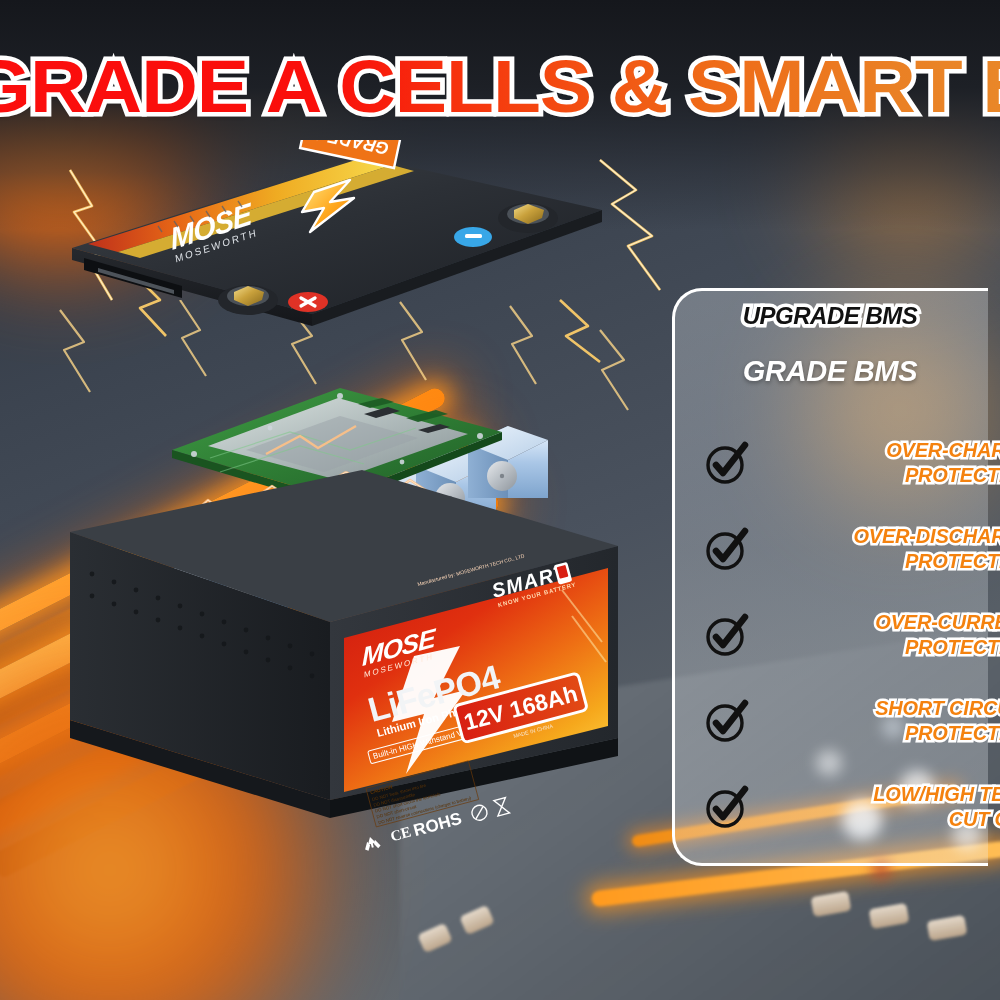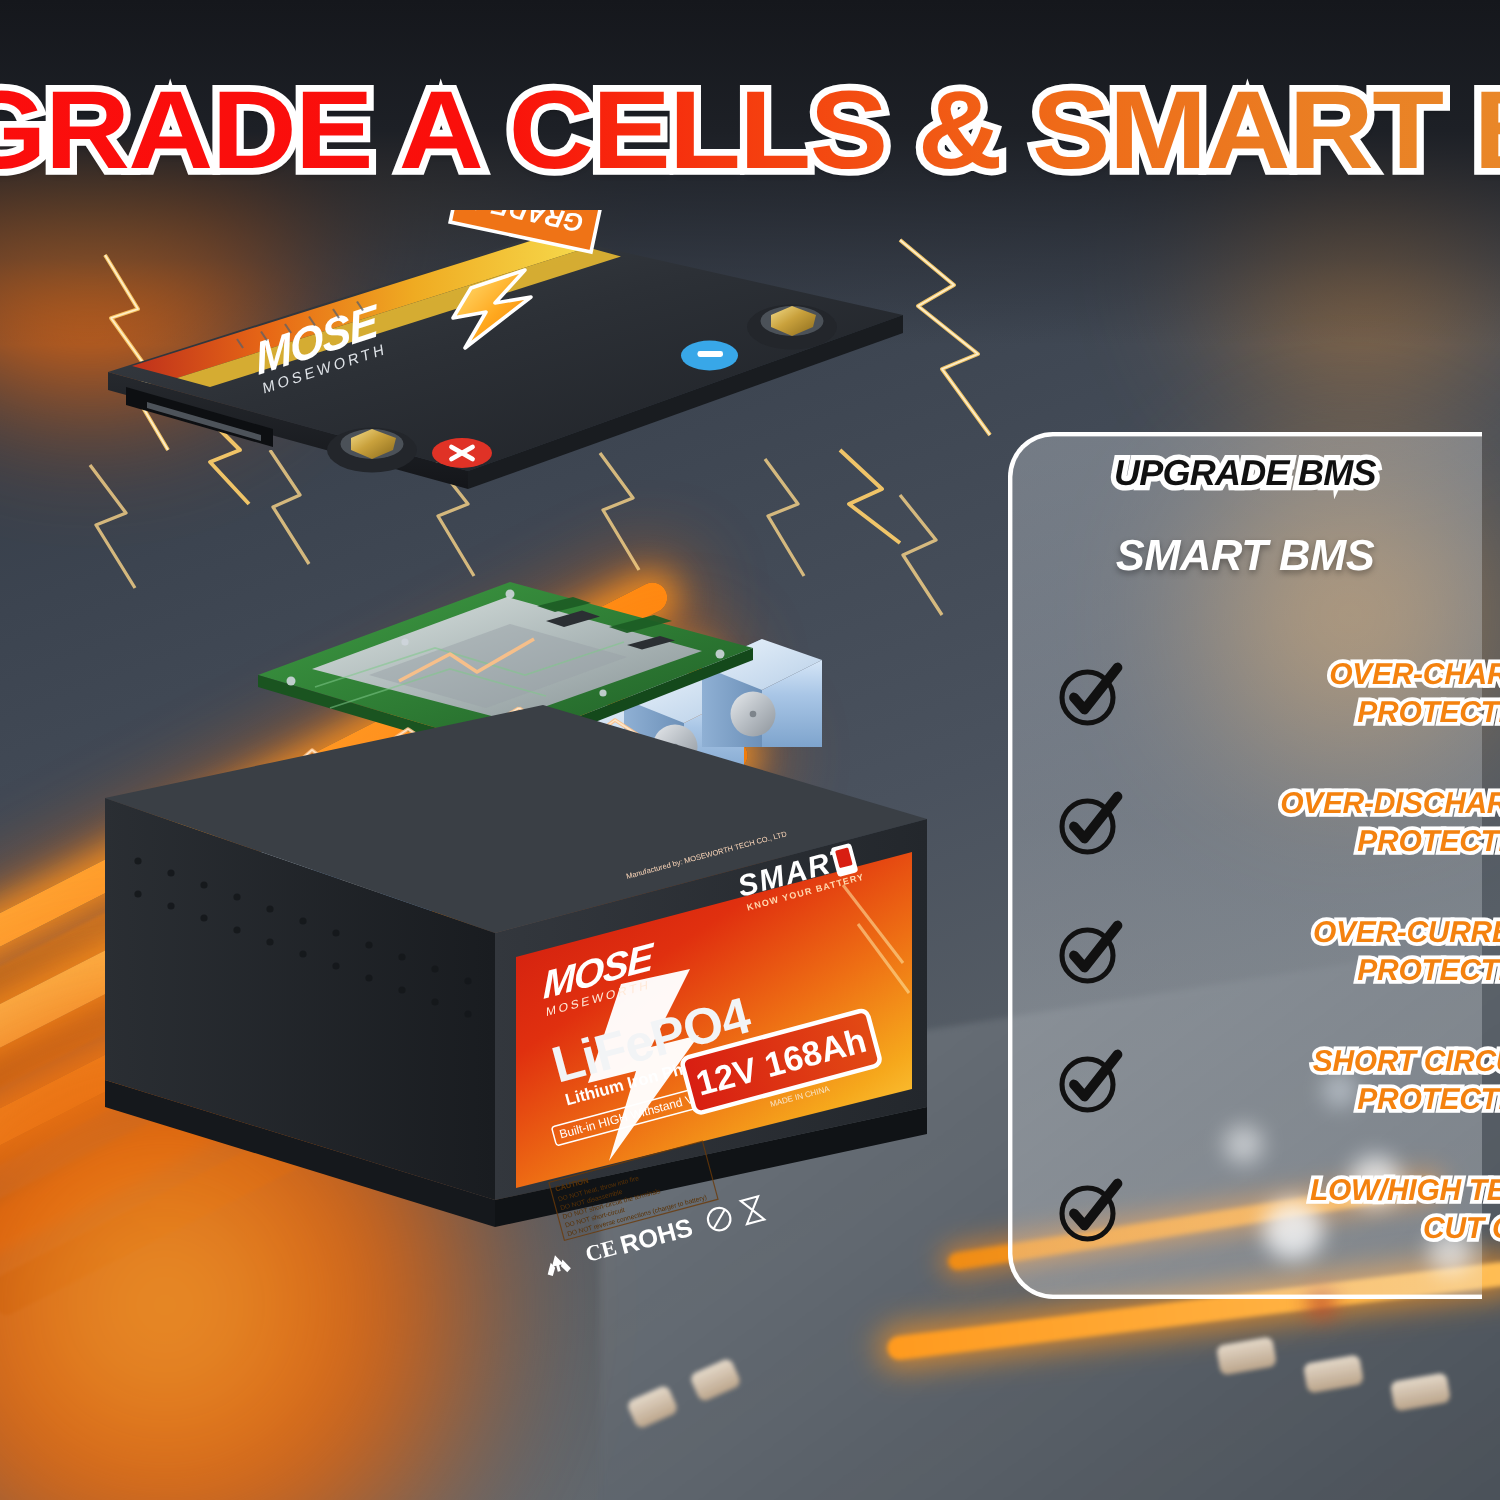--- a/index.html
+++ b/index.html
@@ -541,21 +541,21 @@
   </svg>
 
   <div id="panel"></div>
 
 
   <div class="upgrade no-sel">
     <span class="outline">UPGRADE BMS</span>
     <span class="fillgrad">UPGRADE BMS</span>
   </div>
 
-  <div class="smartbms no-sel">SMART BMS</div>
+  <div class="smartbms no-sel">GRADE BMS</div>
 
   <div id="features">
 
     <div class="feat">
       <svg class="check-ico" viewBox="0 0 46 46">
         <circle cx="21" cy="25" r="17" fill="none" stroke="#111111" stroke-width="3.4"></circle>
         <path d="M12 25 L19 33 L41 5" fill="none" stroke="#111111" stroke-width="6.5" stroke-linecap="round" stroke-linejoin="round"></path>
       </svg>
       <div class="feat-text">
         <span class="feat-line">

